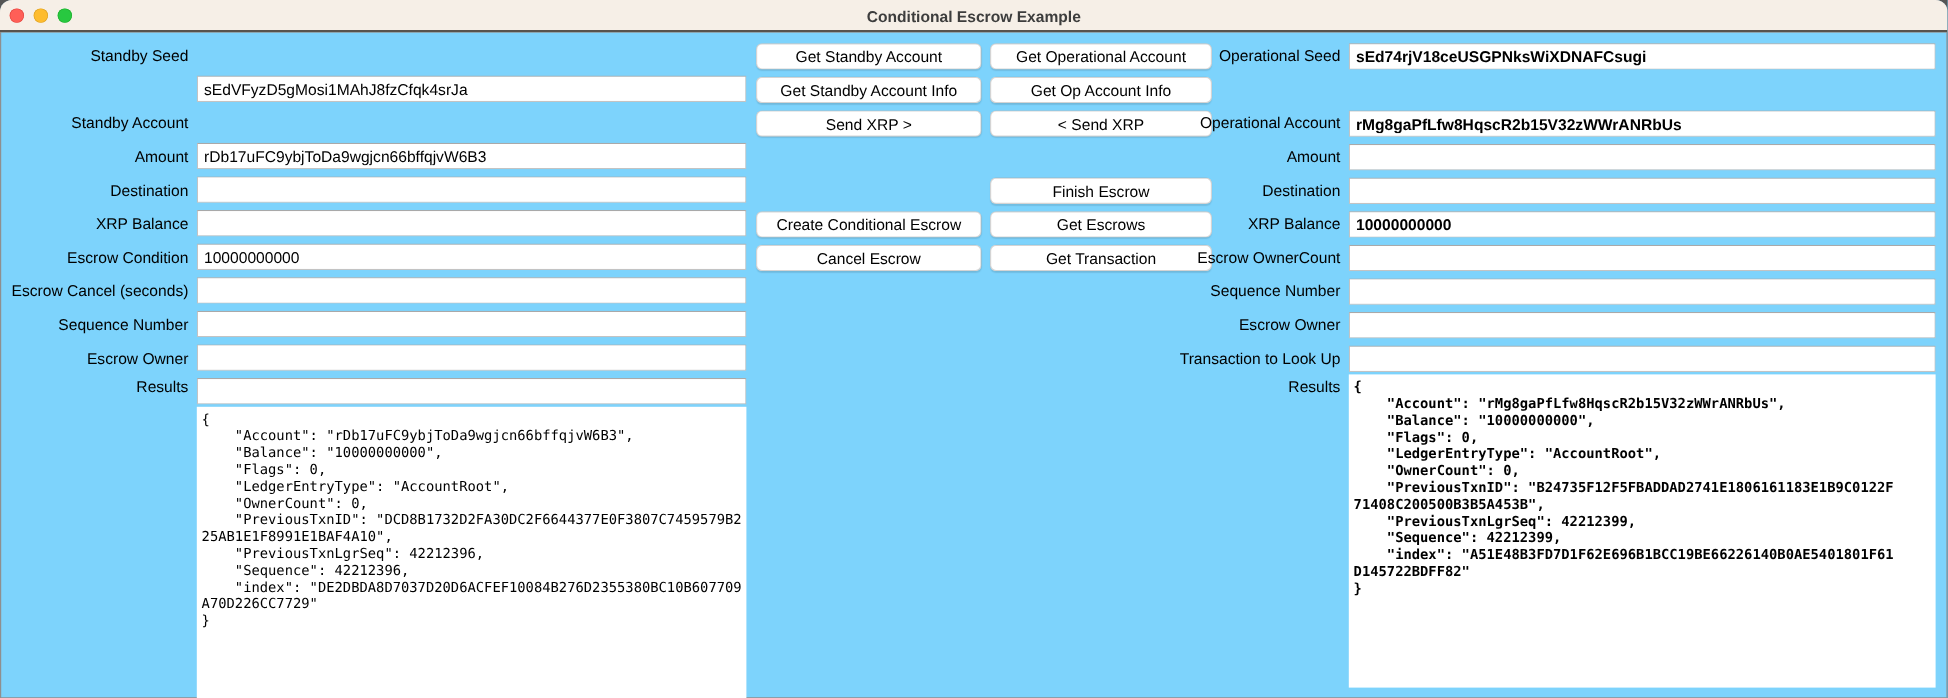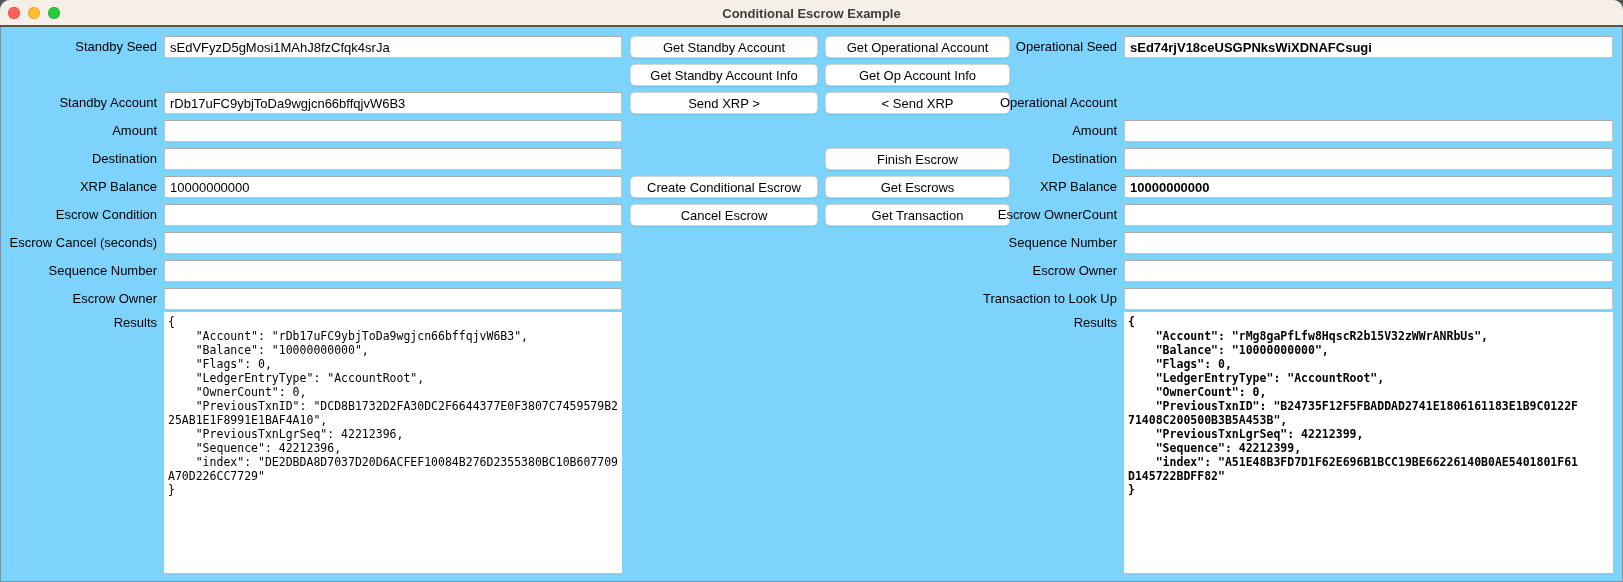--- a/index.html
+++ b/index.html
@@ -64,21 +64,21 @@
     font-family: "DejaVu Sans Mono", "Liberation Mono", monospace;
     font-size: 11.5px; line-height: 14px;
     color: #000;
     white-space: pre;
     overflow: hidden;
     padding: 3px 0 0 4px;
     margin: 0;
   }
   
   .lbl-left  { left: 2px;   width: 155px; }
-  .ent-left  { left: 164px; width: 458px; }
+  .ent-left  { left: 164px; width: 458px; margin-top: 27px; }
   .btn-a     { left: 630px; width: 188px; }
   .btn-b     { left: 825px; width: 185px; }
   .lbl-right { left: 960px; width: 157px; }
   .ent-right { left: 1124px; width: 489px; font-weight: bold; }
   
   .r1 { top: 7px; }  .r2 { top: 35px; } .r3 { top: 63px; }
   .r4 { top: 91px; } .r5 { top: 119px; } .r6 { top: 147px; }
   .r7 { top: 175px; } .r8 { top: 203px; } .r9 { top: 231px; }
   .r10 { top: 259px; } .r11 { top: 283px; }
   .results-box { top: 283px; height: 261px; }
@@ -140,20 +140,21 @@
     <button class="btn btn-b r3">&lt; Send XRP</button>
     <button class="btn btn-b r5">Finish Escrow</button>
     <button class="btn btn-a r6">Create Conditional Escrow</button>
     <button class="btn btn-b r6">Get Escrows</button>
     <button class="btn btn-a r7">Cancel Escrow</button>
     <button class="btn btn-b r7">Get Transaction</button>
 
     <div class="flabel lbl-right r1">Operational Seed</div>
     <input class="entry ent-right r1" value="sEd74rjV18ceUSGPNksWiXDNAFCsugi" style="">
     <div class="flabel lbl-right r3">Operational Account</div>
+    <input class="entry ent-right r3" value="rMg8gaPfLfw8HqscR2b15V32zWWrANRbUs" style="">
     <div class="flabel lbl-right r4">Amount</div>
     <input class="entry ent-right r4" value="" style="">
     <div class="flabel lbl-right r5">Destination</div>
     <input class="entry ent-right r5" value="" style="">
     <div class="flabel lbl-right r6">XRP Balance</div>
     <input class="entry ent-right r6" value="10000000000" style="">
     <div class="flabel lbl-right r7">Escrow OwnerCount</div>
     <input class="entry ent-right r7" value="" style="">
     <div class="flabel lbl-right r8">Sequence Number</div>
     <input class="entry ent-right r8" value="" style="">

